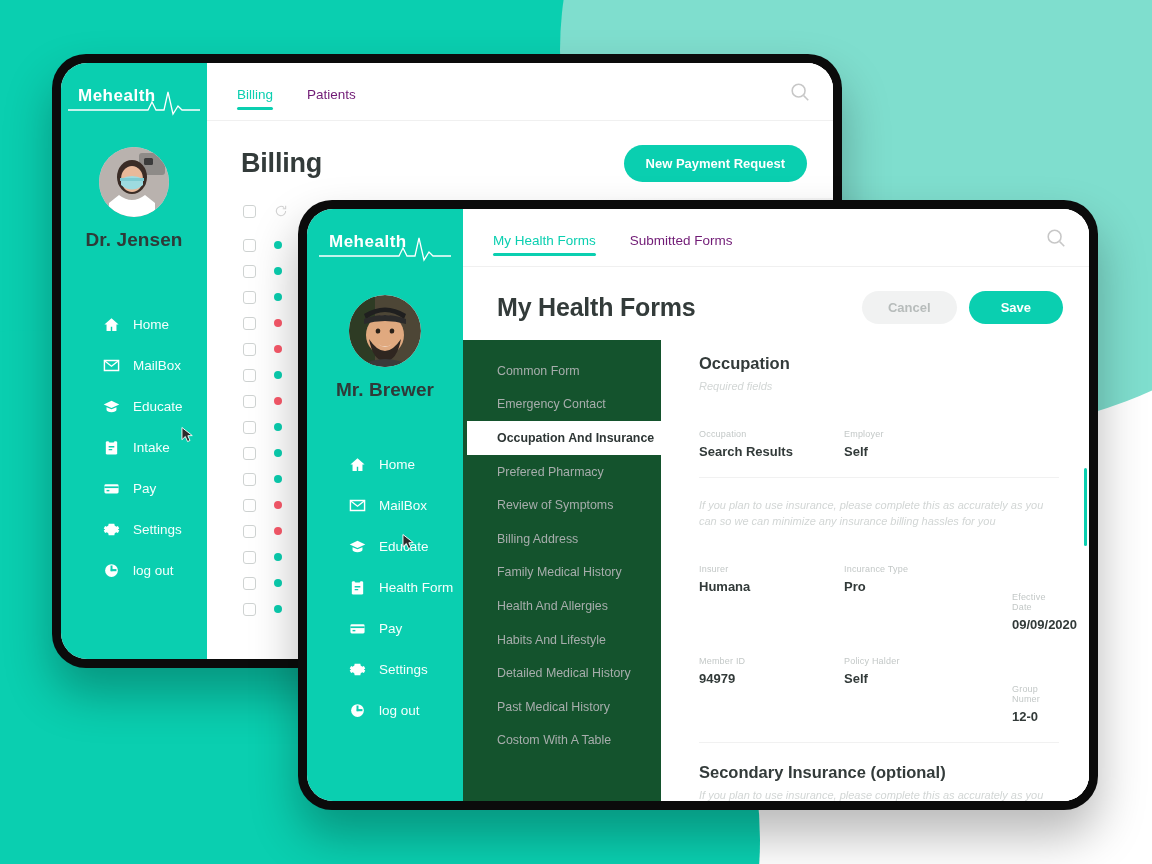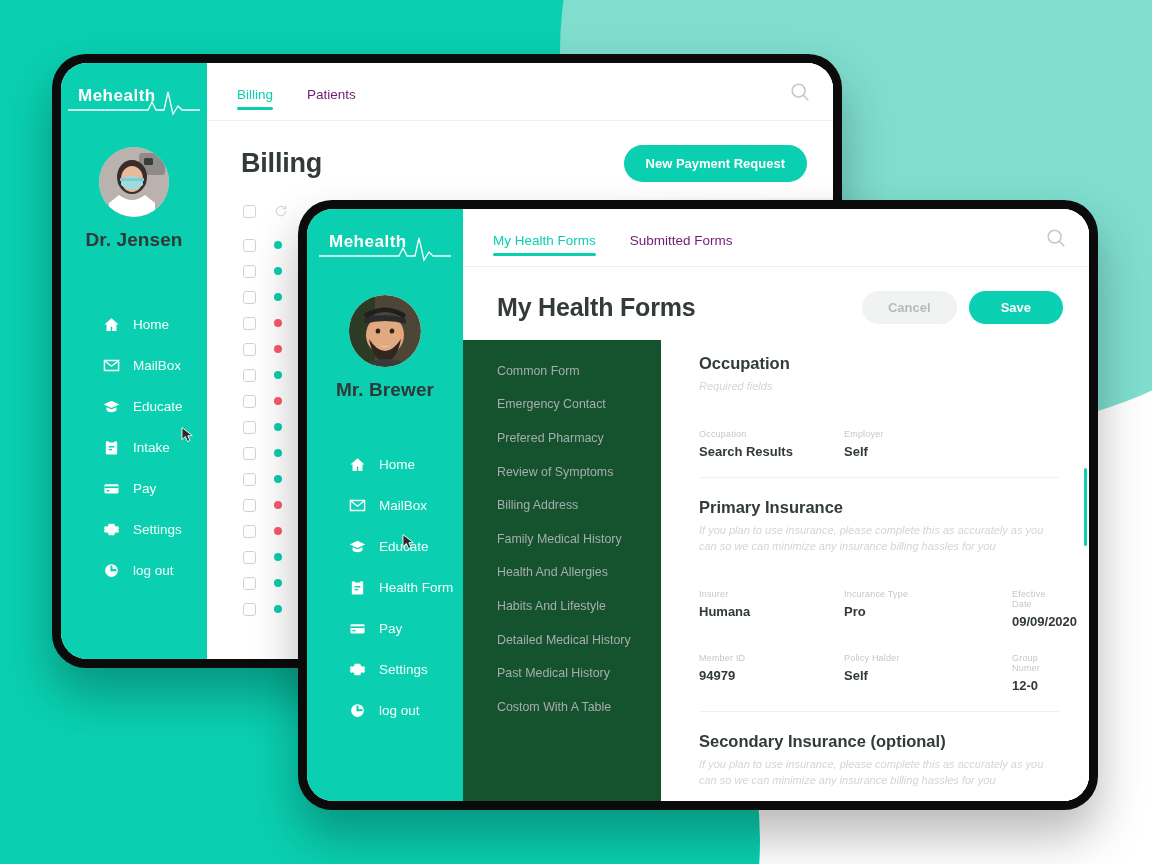--- a/index.html
+++ b/index.html
@@ -249,21 +249,21 @@
   .sec-sub {
     font-size: 11px; color: #d2d6d5; font-style: italic; line-height: 1.45;
     margin-bottom: 10px; max-width: 430px;
   }
   .divider { height: 1px; background: #f1f1f1; margin: 18px 0 20px 0; }
 
   .field-grid { display: flex; }
   .field { min-width: 0; }
   .f-c1 { flex: 0 0 145px; }
   .f-c2 { flex: 0 0 168px; }
-  .f-c3 { flex: 1; }
+  .f-c3 { flex: 1; margin-top: 28px; }
   .f-label { font-size: 9px; color: #c3c8c7; margin-bottom: 5px; letter-spacing: .2px; }
   .f-value { font-size: 13px; font-weight: 700; color: #323a39; }
   .row-gap { height: 24px; }
 
   .scroll-indicator {
     position: absolute;
     right: 2px;
     top: 128px;
     width: 3.5px;
     height: 78px;
@@ -626,20 +626,21 @@
         <div class="page-title">My Health Forms</div>
         <div class="spacer"></div>
         <button class="btn btn-ghost">Cancel</button>
         <button class="btn btn-save">Save</button>
       </div>
 
       <div class="form-body">
         <div class="form-nav" id="form-nav">
             <div class="form-nav-item">Common Form</div>
             <div class="form-nav-item">Emergency Contact</div>
+            <div class="form-nav-item active">Occupation And Insurance</div>
             <div class="form-nav-item">Prefered Pharmacy</div>
             <div class="form-nav-item">Review of Symptoms</div>
             <div class="form-nav-item">Billing Address</div>
             <div class="form-nav-item">Family Medical History</div>
             <div class="form-nav-item">Health And Allergies</div>
             <div class="form-nav-item">Habits And Lifestyle</div>
             <div class="form-nav-item">Detailed Medical History</div>
             <div class="form-nav-item">Past Medical History</div>
             <div class="form-nav-item">Costom With A Table</div>
           </div>
@@ -658,21 +659,20 @@
               <div class="field f-c2">
                 <div class="f-label">Employer</div>
                 <div class="f-value">Self</div>
               </div>
             </div>
           </div>
 
           <div class="divider"></div>
 
           <div>
-            <div class="sec-title">Primary Insurance</div>
             <div class="sec-sub">If you plan to use insurance, please complete this as accurately as you can so we can minimize any insurance billing hassles for you</div>
             <div class="row-gap"></div>
             <div class="field-grid">
               <div class="field f-c1">
                 <div class="f-label">Insurer</div>
                 <div class="f-value">Humana</div>
               </div>
               <div class="field f-c2">
                 <div class="f-label">Incurance Type</div>
                 <div class="f-value">Pro</div>

